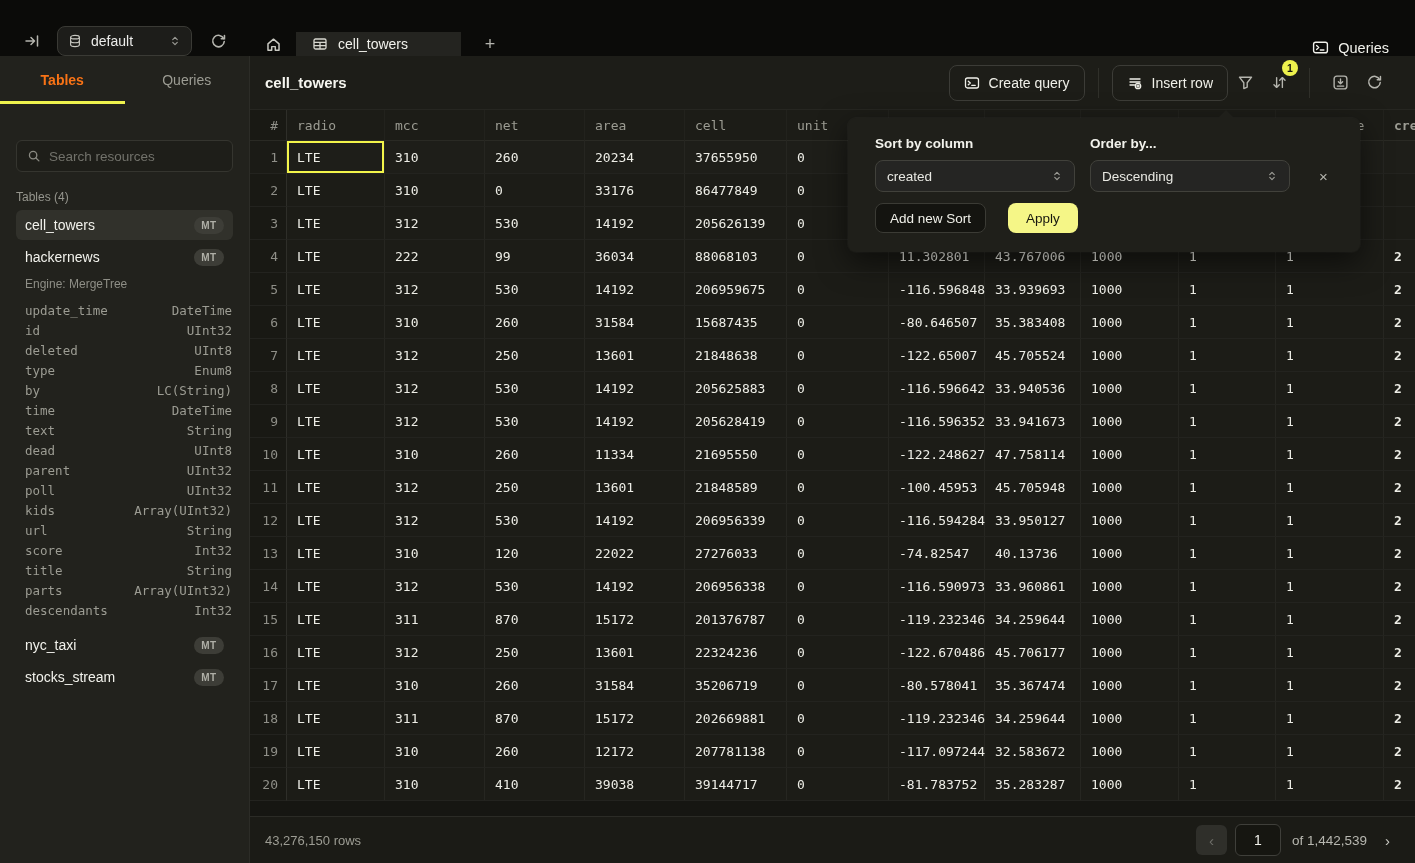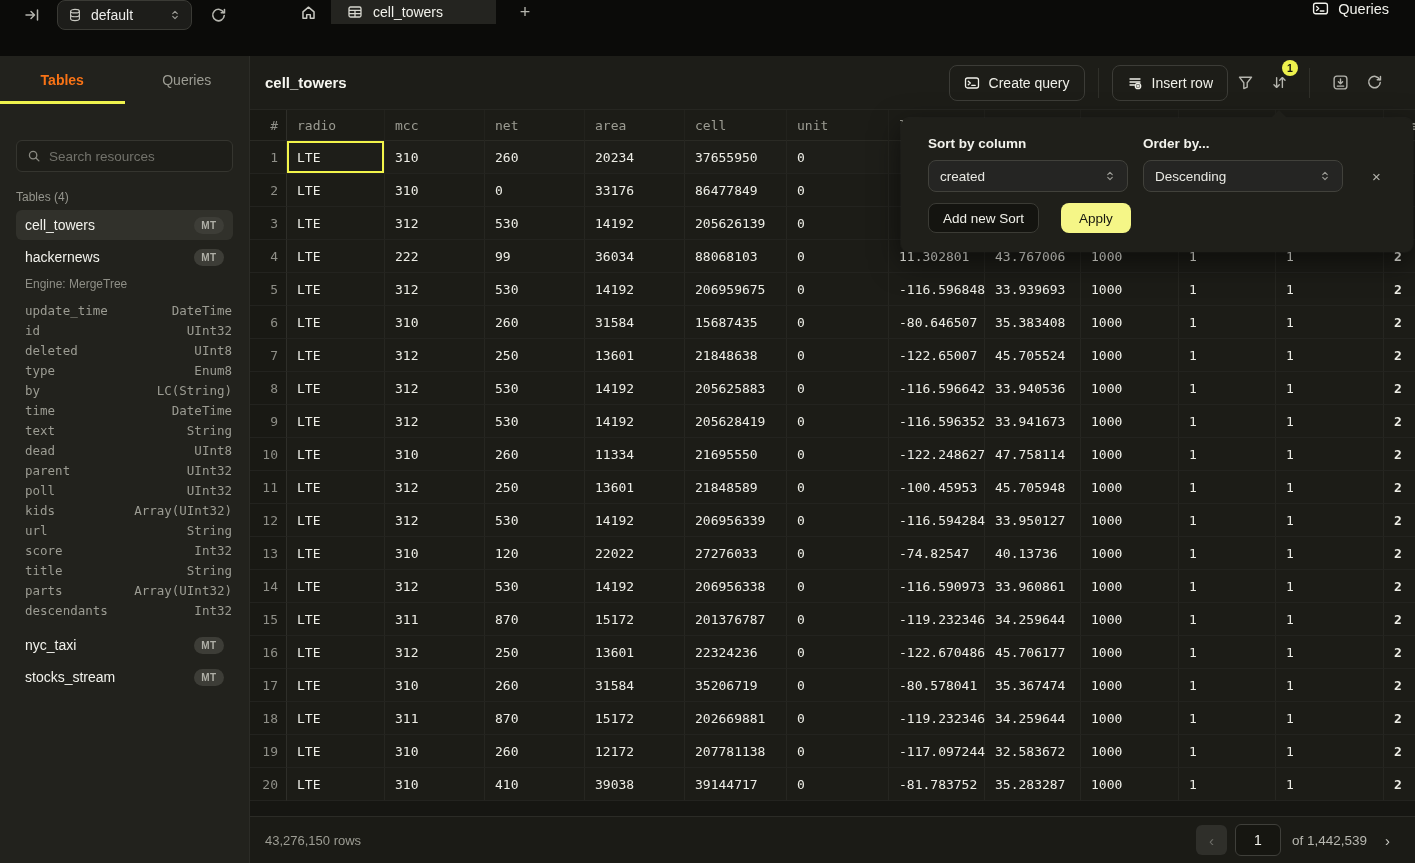--- a/index.html
+++ b/index.html
@@ -12,21 +12,21 @@
     --border:#2a2a24; --border-light:#3c3c37;
     --text:#f0f0e9; --text-dim:#9c9c93; --text-faint:#73736c;
   }
   *{box-sizing:border-box;margin:0;padding:0}
   html,body{width:1415px;height:863px;overflow:hidden;background:var(--bg-page);
     font-family:"Liberation Sans",sans-serif;color:var(--text);}
   .app{position:relative;width:1415px;height:863px;display:flex;flex-direction:column;}
   svg{display:block}
 
   
-  .topbar{height:56px;background:var(--bg-topbar);display:flex;align-items:flex-start;flex:0 0 56px;gap:35px;}
+  .topbar{height:56px;background:var(--bg-topbar);display:flex;align-items:flex-end;flex:0 0 56px;}
   .topbar-left{width:250px;flex:0 0 250px;display:flex;align-items:center;padding-left:24px;}
   .icon-btn{background:none;border:none;color:#b5b5ae;cursor:pointer;display:flex;align-items:center;justify-content:center;}
   .db-select{margin-left:17px;height:30px;width:135px;border:1px solid #3a3a35;background:#1d1d1a;border-radius:8px;
     display:flex;align-items:center;gap:9px;padding:0 10px;cursor:pointer;}
   .db-select .lbl{font-size:14px;color:#ececea;flex:1}
   .topbar-refresh{margin-left:18px}
   .tabstrip{display:flex;align-items:stretch;}
   .tab-home{width:46px;display:flex;align-items:center;justify-content:center;color:#c9c9c2;cursor:pointer;}
   .tab{display:flex;align-items:center;gap:10px;padding:0 16px;width:165px;cursor:pointer;}
   .tab.active{background:var(--bg-tab-active);}
@@ -94,21 +94,21 @@
   .statusbar{height:47px;flex:0 0 47px;background:var(--bg-footer);border-top:1px solid #2b2b26;
     display:flex;align-items:center;padding:0 25px 0 15px;font-size:13px;color:var(--text-dim);}
   .pager{margin-left:auto;display:flex;align-items:center;}
   .pg-prev{width:31px;height:30px;border-radius:6px;background:#2f2f2a;border:none;color:#6f6f69;font-size:15px;cursor:pointer;margin-right:8px;}
   .pg-input{width:46px;height:32px;border-radius:6px;border:1px solid #3f3f3a;background:#161611;color:#f2f2ec;
     text-align:center;font-size:14px;font-family:inherit;margin-right:11px;outline:none;}
   .pg-of{color:#b7b7b0;font-size:13.5px;margin-right:18px;}
   .pg-next{background:none;border:none;color:#c9c9c2;font-size:15px;cursor:pointer;}
 
   
-  .sort-popup{position:absolute;left:901px;top:118px;width:512px;height:134px;background:var(--bg-popup);
+  .sort-popup{position:absolute;left:848px;top:118px;width:512px;height:134px;background:var(--bg-popup);
     border-radius:8px;box-shadow:0 10px 30px rgba(0,0,0,.55),0 0 0 1px rgba(255,255,255,.03);z-index:50;
     padding:18px 27px 0 27px;}
   .sort-popup::before{content:'';position:absolute;top:-8px;left:370px;border-left:8px solid transparent;
     border-right:8px solid transparent;border-bottom:8px solid var(--bg-popup);}
   .sp-labels{display:flex;gap:15px;}
   .sp-labels span{width:200px;font-size:13.5px;font-weight:700;color:#f2f2ec;}
   .sp-controls{display:flex;gap:15px;margin-top:9px;align-items:center;}
   .sp-select{width:200px;height:32px;border:1px solid #41413b;background:#252523;border-radius:8px;
     display:flex;align-items:center;justify-content:space-between;padding:0 11px;font-size:13.5px;color:#e8e8e2;cursor:pointer;}
   .sp-close{margin-left:14px;background:none;border:none;color:#b5b5ae;font-size:15px;cursor:pointer;line-height:1;}

